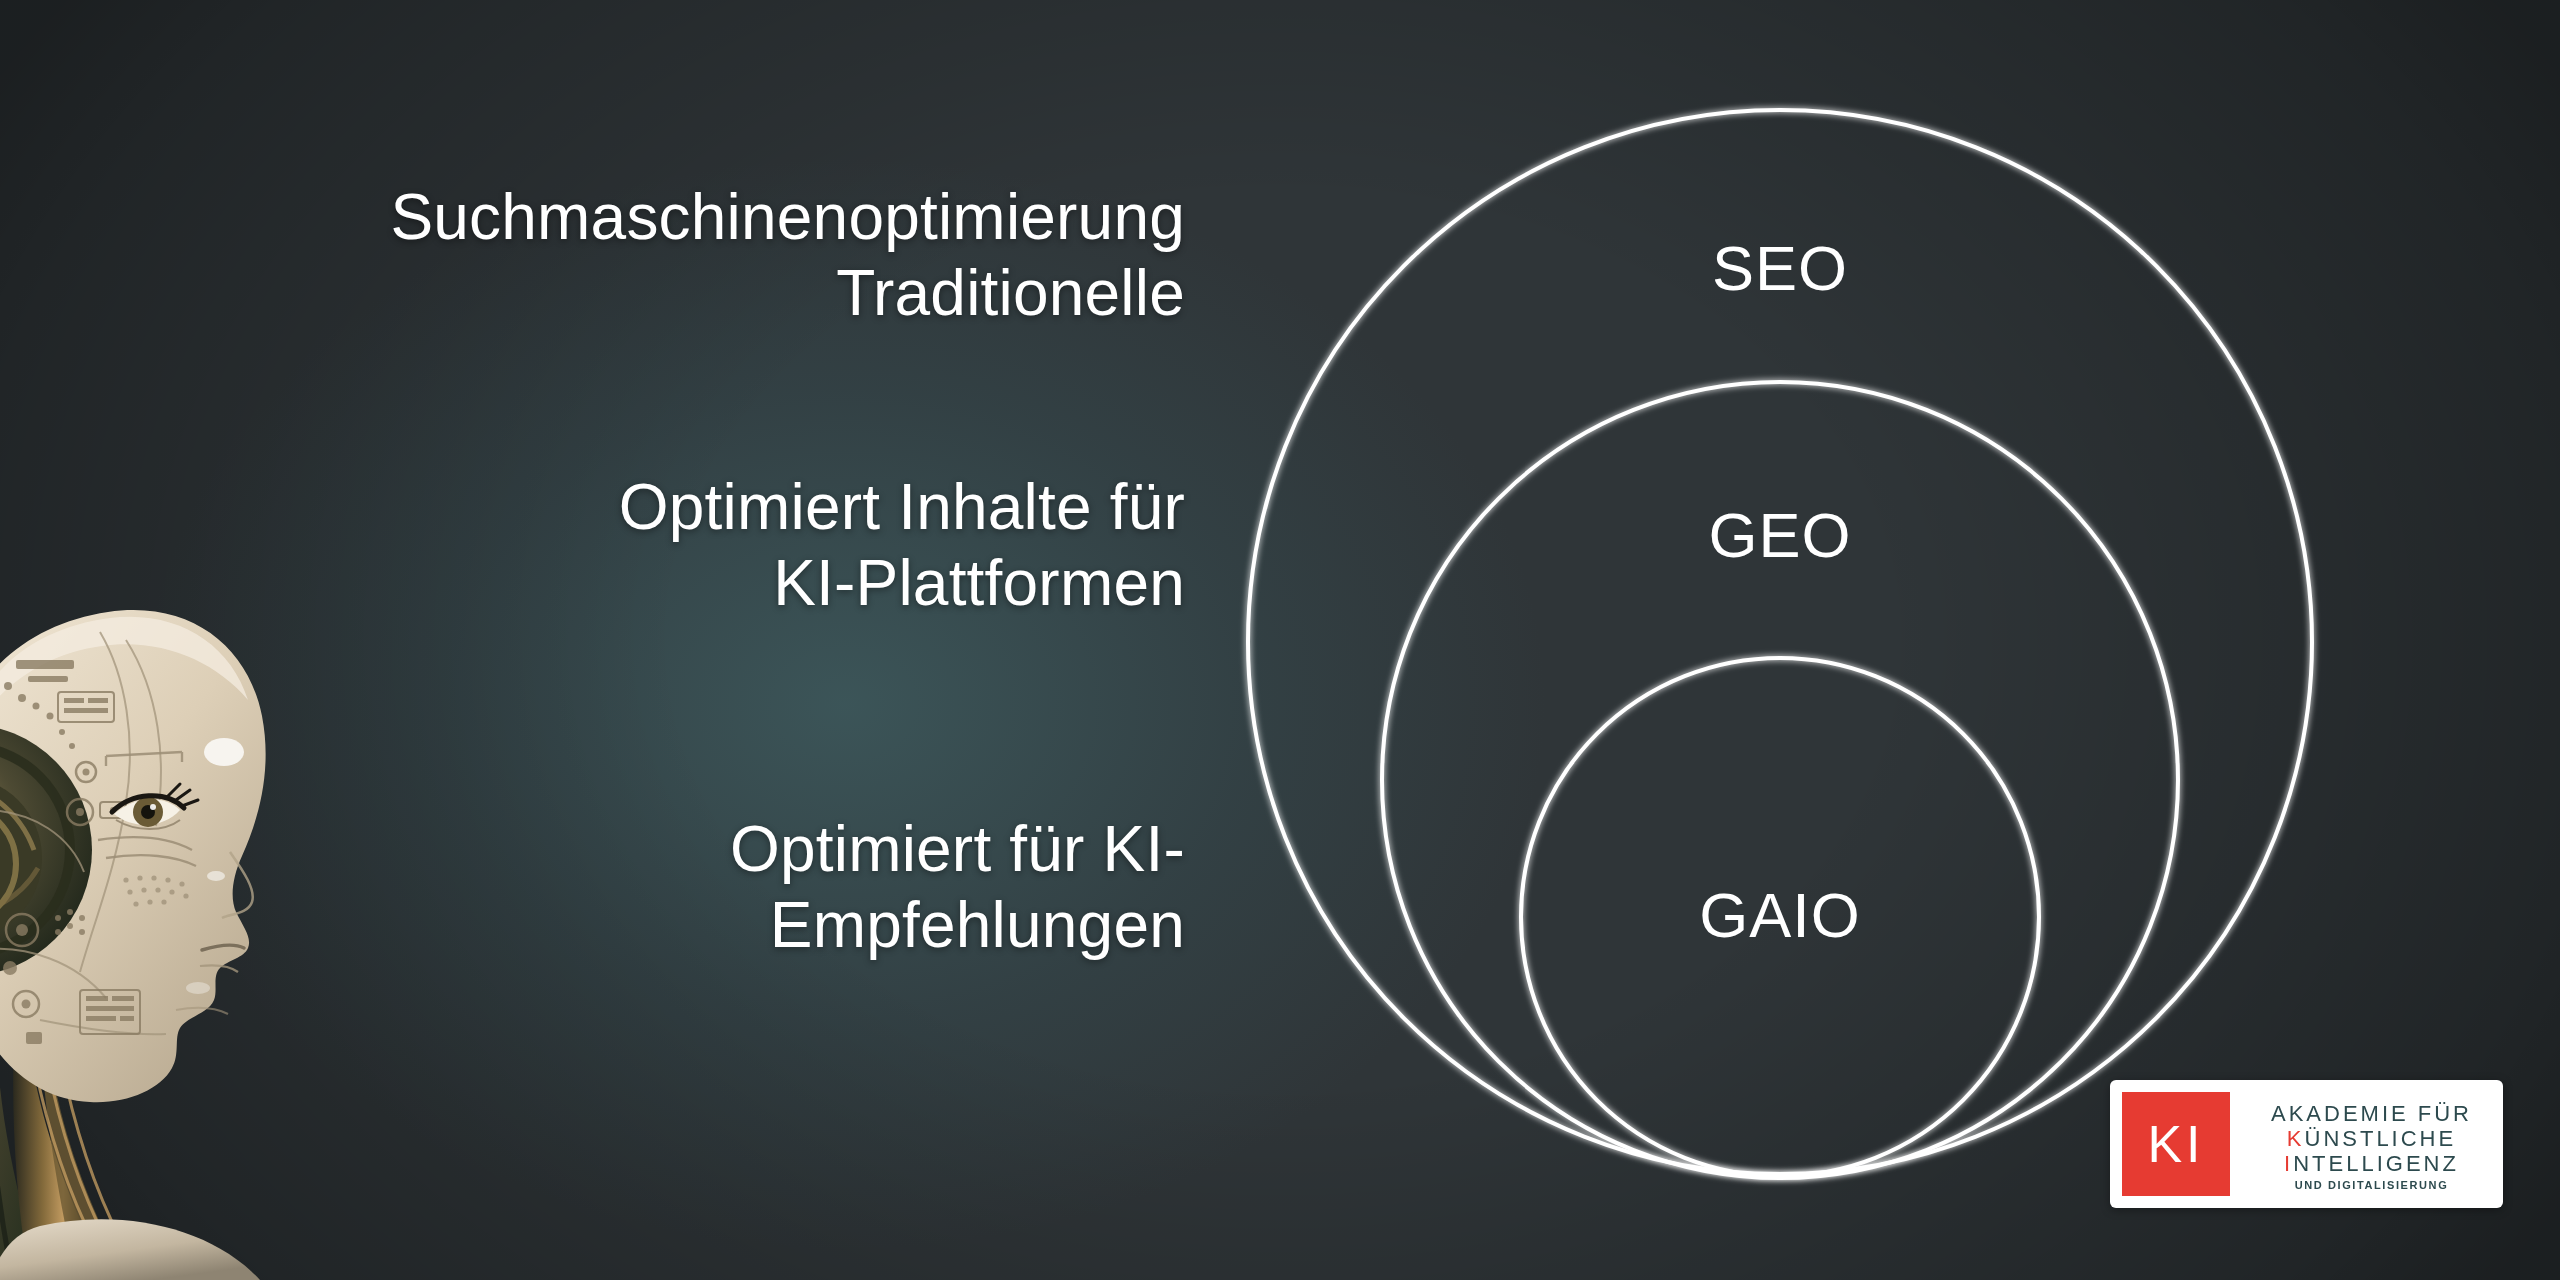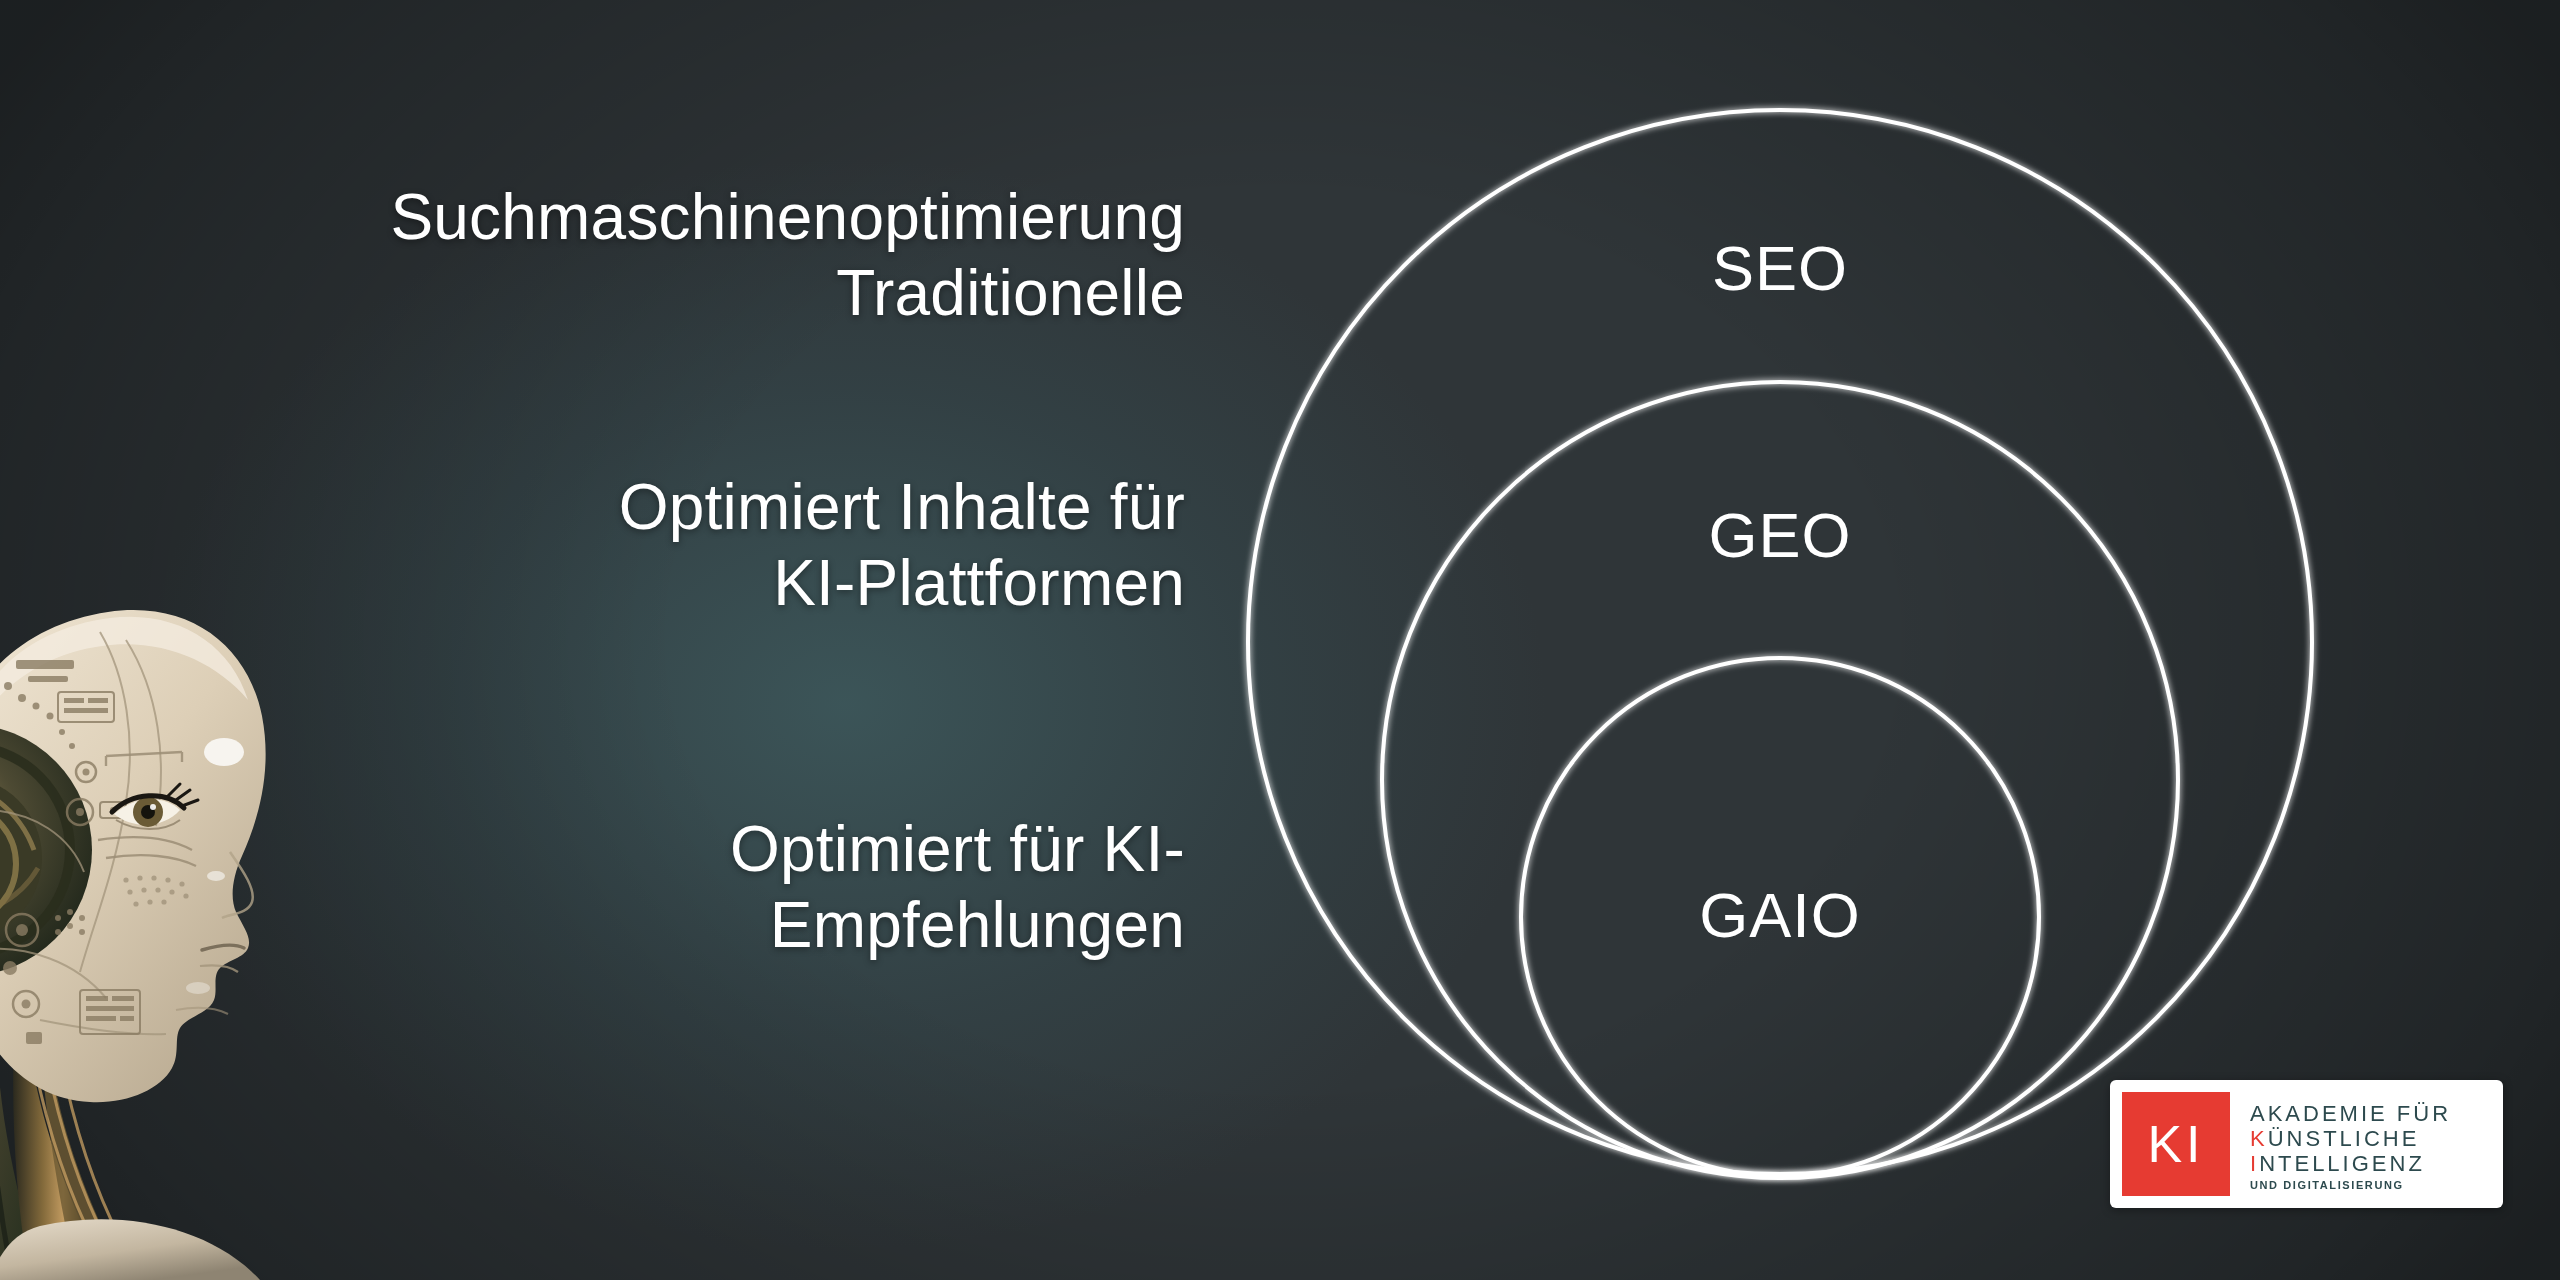--- a/index.html
+++ b/index.html
@@ -101,20 +101,21 @@
     line-height:1;
     font-weight:400;
   }
   .logo-text {
     flex:1;
     padding:14px 10px 10px 20px;
     display:flex;
     flex-direction:column;
     justify-content:center;
     color:#2d4a4e;
+    align-items:center;
   }
   .logo-line {
     font-size:22px;
     letter-spacing:3.0px;
     line-height:1.14;
     white-space:nowrap;
     font-weight:400;
   }
   .logo-line.small {
     font-size:11px;

